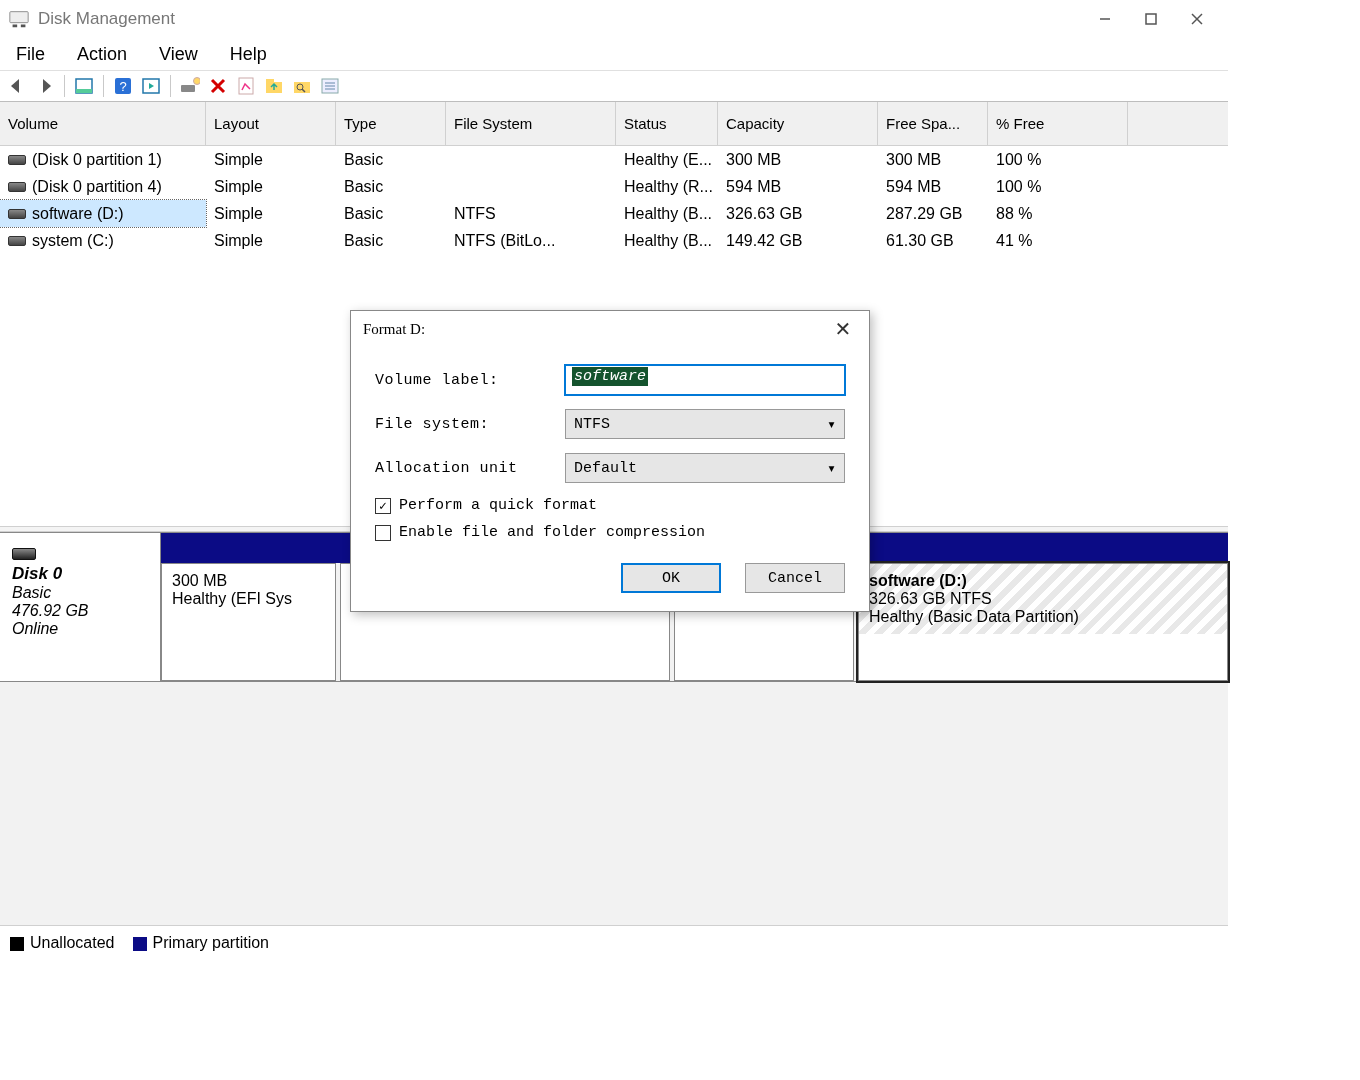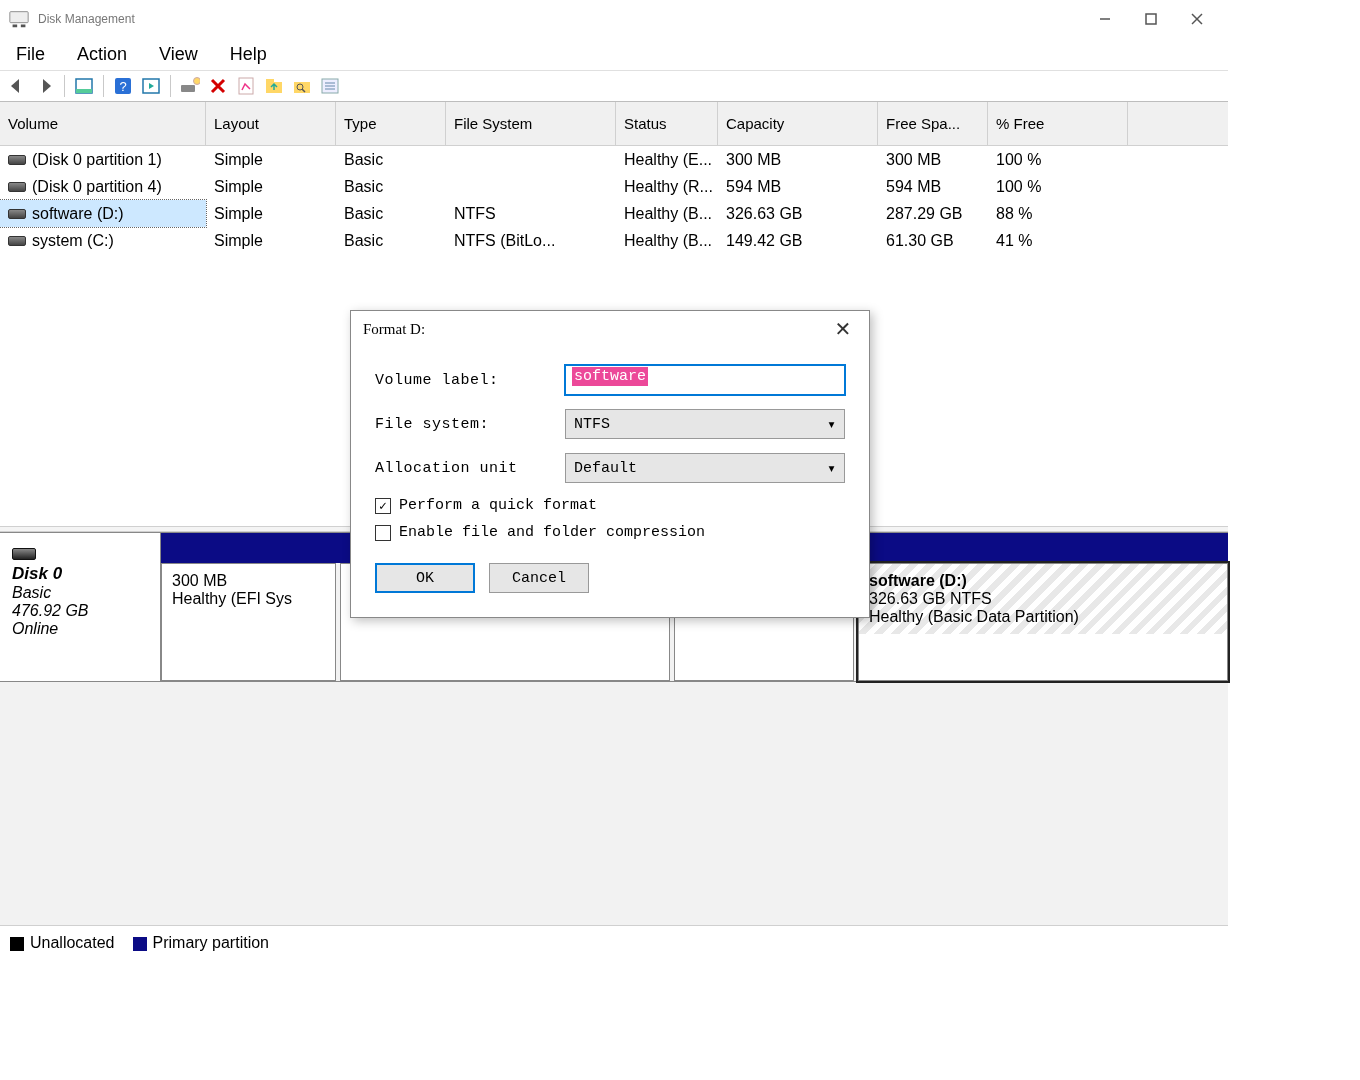--- a/index.html
+++ b/index.html
@@ -2,21 +2,21 @@
 <html><head>
 <meta charset="utf-8">
 <style>
   * { box-sizing: border-box; }
   html, body { margin: 0; padding: 0; font-family: "Segoe UI", Tahoma, sans-serif; font-size: 15px; background: #fff; color: #000; }
   .window { width: 1228px; height: 960px; display: flex; flex-direction: column; position: relative; }
 
   
   .titlebar { height: 38px; display: flex; align-items: center; padding: 0 8px; }
   .titlebar .app-icon { width: 22px; height: 22px; margin-right: 8px; display: flex; align-items: center; justify-content: center; }
-  .titlebar .title { color: #777; font-size: 12px; }
+  .titlebar .title { color: #777; font-size: 17px; }
   .titlebar .spacer { flex: 1; }
   .win-ctrl { width: 46px; height: 32px; display: flex; align-items: center; justify-content: center; color: #555; }
 
   
   .menubar { height: 32px; display: flex; align-items: center; padding: 0 6px; gap: 12px; }
   .menubar .menu-item { padding: 4px 10px; font-size: 18px; }
 
   
   .toolbar { height: 32px; border-top: 1px solid #e0e0e0; border-bottom: 1px solid #bdbdbd; display: flex; align-items: center; padding: 0 4px; gap: 2px; }
   .toolbar .sep { width: 1px; height: 22px; background: #c9c9c9; margin: 0 4px; }
@@ -65,25 +65,25 @@
 
   
   .dialog { position: absolute; left: 350px; top: 310px; width: 520px; background: #fff; border: 1px solid #888; box-shadow: 3px 3px 10px rgba(0,0,0,.25); font-family: "SimSun", "Courier New", monospace; }
   .dialog .dlg-titlebar { height: 36px; display: flex; align-items: center; padding: 0 12px; font-family: Liberation Serif, serif; font-size: 15px; }
   .dialog .dlg-close { margin-left: auto; width: 28px; height: 28px; display:flex; align-items:center; justify-content:center; font-size: 20px; color: #333; }
   .dlg-body { padding: 18px 24px 8px 24px; }
   .dlg-row { display: flex; align-items: center; margin-bottom: 14px; }
   .dlg-row .lbl { width: 190px; font-size: 15px; font-family: "SimSun","Courier New", monospace; letter-spacing: .5px; }
   .dlg-row .ctrl { flex: 1; }
   .txt-input { width: 100%; height: 30px; border: 1px solid #0078d7; outline: 1px solid #0078d7; padding: 2px 6px; font-family: "SimSun","Courier New", monospace; font-size: 15px; background: #fff; }
-  .txt-input .selected-text { background: #ec4899; color: #fff; padding: 1px 2px; }
+  .txt-input .selected-text { background: #14532d; color: #fff; padding: 1px 2px; font-style: italic; }
   .combo { width: 100%; height: 30px; border: 1px solid #999; background: #e6e6e6; padding: 2px 8px; font-family: "SimSun","Courier New", monospace; font-size: 15px; display: flex; align-items: center; justify-content: space-between; }
   .checkrow { display: flex; align-items: center; gap: 8px; margin-top: 10px; font-family: "SimSun","Courier New", monospace; font-size: 15px; }
   .chk { width: 16px; height: 16px; border: 1px solid #333; display:flex; align-items:center; justify-content:center; font-size: 13px; }
-  .dlg-buttons { display:flex; justify-content: flex-start; gap: 14px; padding: 14px 24px 24px; }
+  .dlg-buttons { display:flex; justify-content: flex-end; gap: 24px; padding: 14px 24px 18px; }
   .dlg-btn { min-width: 100px; height: 30px; border: 1px solid #999; background: #e6e6e6; font-family: "SimSun","Courier New", monospace; font-size: 15px; display:flex; align-items:center; justify-content:center; }
   .dlg-btn.primary { border: 2px solid #0078d7; }
 </style>
 </head>
 <body>
 
 <div class="window">
 
   <div class="titlebar">
     <span class="app-icon">

